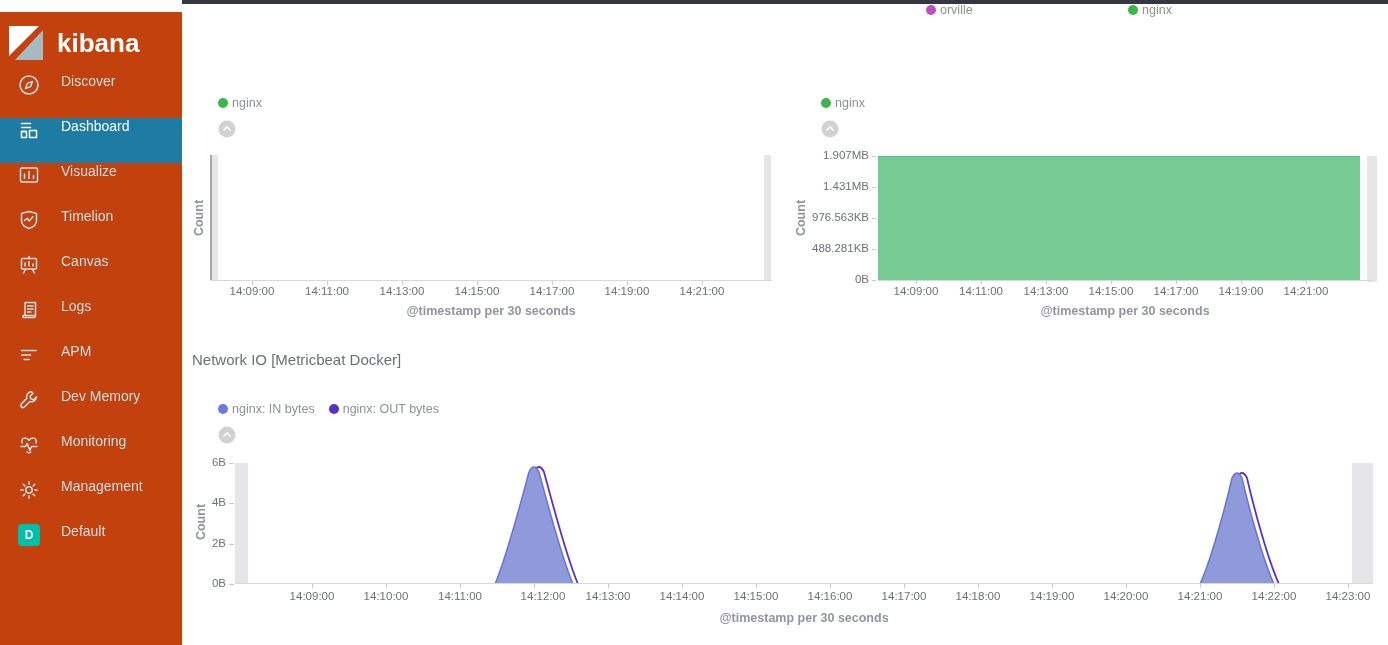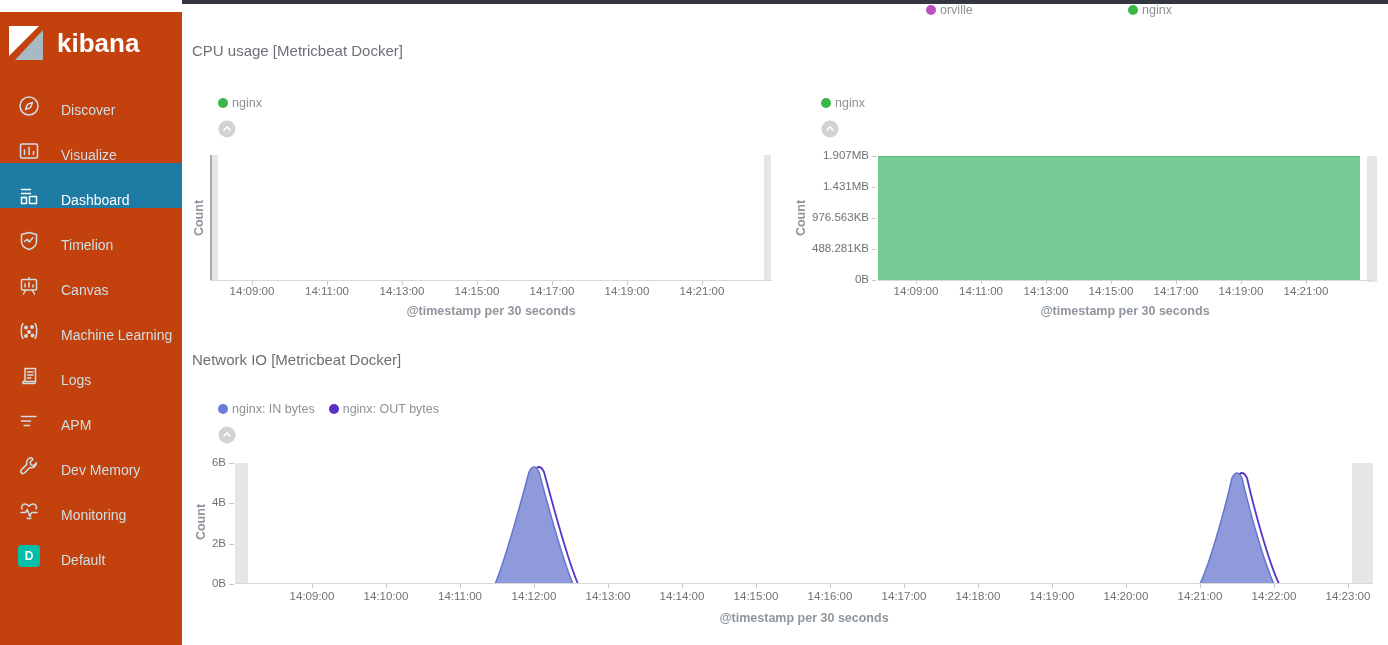--- a/index.html
+++ b/index.html
@@ -4,21 +4,21 @@
 <style>
   * { box-sizing: border-box; margin: 0; padding: 0; }
   html,body { width:1388px; height:645px; overflow:hidden; background:#fff;
     font-family:"Liberation Sans","DejaVu Sans",sans-serif; }
 
   
   .sidebar { position:absolute; left:0; top:0; width:182px; height:645px;
     background:#c2410c; color:#cfdfe7;margin-top:12px; }
   .logo-row { display:flex; align-items:center; gap:13px; padding:13px 8px 12px 8px; cursor:pointer; }
   .logo-text { font-size:26px; font-weight:700; color:#fff; }
-  .nav-item { height:45px; display:flex; align-items:flex-end; gap:20px;
+  .nav-item { height:45px; display:flex; align-items:flex-start; gap:20px;
     padding-left:17px; font-size:14px; cursor:pointer; white-space:nowrap; }
   .nav-item.selected { background:#1d7ba4; color:#fff; }
   .nav-icon { width:24px; height:24px; display:flex; align-items:center; justify-content:center; flex:0 0 24px; }
   .nav-icon svg { display:block; }
   .badge-d { width:22px; height:22px; border-radius:4px; background:#00bfa8; color:#fff;
     font-size:12px; font-weight:bold; display:flex; align-items:center; justify-content:center; }
 
   
   .main { position:absolute; left:182px; top:0; width:1206px; height:645px; background:#fff; }
   .top-strip { position:absolute; left:0; top:0; width:100%; height:4px; background:#343741; }
@@ -97,73 +97,60 @@
   <nav id="nav-list">
       <div class="nav-item">
     <span class="nav-icon">
           <svg width="22" height="22" viewBox="0 0 22 22" fill="none" stroke="currentColor" stroke-width="1.5" stroke-linecap="round" stroke-linejoin="round">
             <circle cx="11" cy="11" r="9"></circle>
             <path d="M14.5 7.5 L12.6 12.6 L7.5 14.5 L9.4 9.4 Z"></path>
           </svg>
         </span>
     <span class="nav-label">Discover</span>
       </div>
-      <div class="nav-item">
-    <span class="nav-icon">
-          <svg width="22" height="22" viewBox="0 0 22 22" fill="none" stroke="currentColor" stroke-width="1.5" stroke-linecap="round" stroke-linejoin="round">
-            <rect x="2.5" y="4" width="17" height="14" rx="1.5"></rect>
-            <path d="M6.5 14.5 V10 M11 14.5 V7.5 M15.5 14.5 V11.5"></path>
-          </svg>
-        </span>
-    <span class="nav-label">Visualize</span>
-      </div>
       <div class="nav-item selected">
     <span class="nav-icon">
           <svg width="22" height="22" viewBox="0 0 22 22" fill="none" stroke="currentColor" stroke-width="1.5" stroke-linecap="round" stroke-linejoin="round">
             <path d="M3.5 4.5 H12.5 M3.5 8.5 H12.5 M3.5 12.5 H8"></path>
             <rect x="3.5" y="12.5" width="5" height="6"></rect>
             <rect x="11.5" y="11.5" width="7" height="7"></rect>
           </svg>
         </span>
     <span class="nav-label">Dashboard</span>
       </div>
       <div class="nav-item">
     <span class="nav-icon">
           <svg width="22" height="22" viewBox="0 0 22 22" fill="none" stroke="currentColor" stroke-width="1.5" stroke-linecap="round" stroke-linejoin="round">
+            <rect x="2.5" y="4" width="17" height="14" rx="1.5"></rect>
+            <path d="M6.5 14.5 V10 M11 14.5 V7.5 M15.5 14.5 V11.5"></path>
+          </svg>
+        </span>
+    <span class="nav-label">Visualize</span>
+      </div>
+      <div class="nav-item">
+    <span class="nav-icon">
+          <svg width="22" height="22" viewBox="0 0 22 22" fill="none" stroke="currentColor" stroke-width="1.5" stroke-linecap="round" stroke-linejoin="round">
             <path d="M11 2.5 L18.5 4.5 V11.5 C18.5 15.5 15 18.3 11 19.5 C7 18.3 3.5 15.5 3.5 11.5 V4.5 Z"></path>
             <path d="M6.5 11.5 L9.3 9.3 L11.3 12 L14.8 7.8"></path>
           </svg>
         </span>
     <span class="nav-label">Timelion</span>
       </div>
       <div class="nav-item">
     <span class="nav-icon">
           <svg width="22" height="22" viewBox="0 0 22 22" fill="none" stroke="currentColor" stroke-width="1.5" stroke-linecap="round" stroke-linejoin="round">
             <rect x="3.5" y="4.5" width="15" height="10.5" rx="1"></rect>
             <path d="M7 12 V9 M11 12 V7.5 M15 12 V10 M7.5 15.5 L5.5 19 M14.5 15.5 L16.5 19 M11 2.5 V4.5"></path>
           </svg>
         </span>
     <span class="nav-label">Canvas</span>
       </div>
       <div class="nav-item">
     <span class="nav-icon">
           <svg width="22" height="22" viewBox="0 0 22 22" fill="none" stroke="currentColor" stroke-width="1.5" stroke-linecap="round" stroke-linejoin="round">
-            <path d="M5 3.5 C2.8 6 2.8 16 5 18.5 M17 3.5 C19.2 6 19.2 16 17 18.5"></path>
-            <circle cx="8" cy="7.5" r="1.2" fill="currentColor"></circle>
-            <circle cx="14" cy="7" r="1.2" fill="currentColor"></circle>
-            <circle cx="11" cy="12" r="1.2" fill="currentColor"></circle>
-            <circle cx="8" cy="16" r="1.2" fill="currentColor"></circle>
-            <circle cx="14.5" cy="15.5" r="1.2" fill="currentColor"></circle>
-          </svg>
-        </span>
-    <span class="nav-label">Machine Learning</span>
-      </div>
-      <div class="nav-item">
-    <span class="nav-icon">
-          <svg width="22" height="22" viewBox="0 0 22 22" fill="none" stroke="currentColor" stroke-width="1.5" stroke-linecap="round" stroke-linejoin="round">
             <path d="M7 3.5 H17.5 V16.5 M7 3.5 V16 M7 16 C5.3 16 4.5 17 5 18.5 H15.5 C17 18.5 17.5 17.8 17.5 16.5 H7.5"></path>
             <path d="M9.5 7 H15 M9.5 10 H15 M9.5 13 H13"></path>
           </svg>
         </span>
     <span class="nav-label">Logs</span>
       </div>
       <div class="nav-item">
     <span class="nav-icon">
           <svg width="22" height="22" viewBox="0 0 22 22" fill="none" stroke="currentColor" stroke-width="1.5" stroke-linecap="round" stroke-linejoin="round">
             <path d="M3.5 6.5 H18 M3.5 11 H12.5 M6 15.5 H11.5"></path>
@@ -180,20 +167,29 @@
     <span class="nav-label">Dev Memory</span>
       </div>
       <div class="nav-item">
     <span class="nav-icon">
           <svg width="22" height="22" viewBox="0 0 22 22" fill="none" stroke="currentColor" stroke-width="1.5" stroke-linecap="round" stroke-linejoin="round">
             <path d="M4 9 C2.8 6.5 4.5 4 7 4 C8.8 4 10.3 5 11 6.3 C11.7 5 13.2 4 15 4 C17.5 4 19.2 6.5 18 9"></path>
             <path d="M3 12.5 H7.5 L9.3 9.5 L11.8 16.5 L13.6 12.5 H19 M9 18 C10 18.7 12 18.7 13 18"></path>
           </svg>
         </span>
     <span class="nav-label">Monitoring</span>
+      </div>
+      <div class="nav-item">
+    <span class="nav-icon">
+          <svg width="22" height="22" viewBox="0 0 22 22" fill="none" stroke="currentColor" stroke-width="1.5" stroke-linecap="round" stroke-linejoin="round">
+            <circle cx="11" cy="11" r="3.2"></circle>
+            <path d="M11 2.8 V5.2 M11 16.8 V19.2 M2.8 11 H5.2 M16.8 11 H19.2 M5.2 5.2 L6.9 6.9 M15.1 15.1 L16.8 16.8 M16.8 5.2 L15.1 6.9 M6.9 15.1 L5.2 16.8"></path>
+          </svg>
+        </span>
+    <span class="nav-label">Management</span>
       </div>
       <div class="nav-item">
     <span class="nav-icon">
           <span class="badge-d">D</span>
         </span>
     <span class="nav-label">Default</span>
       </div>
     </nav>
 </div>
 
@@ -205,21 +201,20 @@
       <span class="legend-dot" id="dot-orville" style="background: rgb(188, 79, 193);"></span>
       <span>orville</span>
     </span>
     <span class="legend-item pos-nginx-top">
       <span class="legend-dot" id="dot-nginx-top" style="background: rgb(60, 181, 74);"></span>
       <span>nginx</span>
     </span>
   </div>
 
   <div class="panel" id="panel-cpu">
-    <div class="panel-title">CPU usage [Metricbeat Docker]</div>
     <div class="legend-row" id="cpu-legend">
         <span class="legend-item">
        <span class="legend-dot" style="background:#3cb54a"></span>
        <span>nginx</span>
         </span>
       </div>
     <div class="chevron-btn">
       <svg width="18" height="18">
           <circle cx="9" cy="9" r="8.5" fill="#d2d2d5"></circle>
         <polyline points="5.5,10.5 9,7 12.5,10.5" fill="none" stroke="#fff" stroke-width="1.6"></polyline>
@@ -341,21 +336,21 @@
       </svg>
       <div class="axisline-x" style="left:0;top:123px;width:1138px;"></div>
     </div>
     <div id="network-xticks">
         <span class="xtick" style="left:130px">14:09:00</span>
      <span class="xtick-mark" style="left:130px"></span>
         <span class="xtick" style="left:204px">14:10:00</span>
      <span class="xtick-mark" style="left:204px"></span>
         <span class="xtick" style="left:278px">14:11:00</span>
      <span class="xtick-mark" style="left:278px"></span>
-        <span class="xtick" style="left:352px">14:12:00</span>
+        <span class="xtick" style="left:361px">14:12:00</span>
      <span class="xtick-mark" style="left:352px"></span>
         <span class="xtick" style="left:426px">14:13:00</span>
      <span class="xtick-mark" style="left:426px"></span>
         <span class="xtick" style="left:500px">14:14:00</span>
      <span class="xtick-mark" style="left:500px"></span>
         <span class="xtick" style="left:574px">14:15:00</span>
      <span class="xtick-mark" style="left:574px"></span>
         <span class="xtick" style="left:648px">14:16:00</span>
      <span class="xtick-mark" style="left:648px"></span>
         <span class="xtick" style="left:722px">14:17:00</span>

